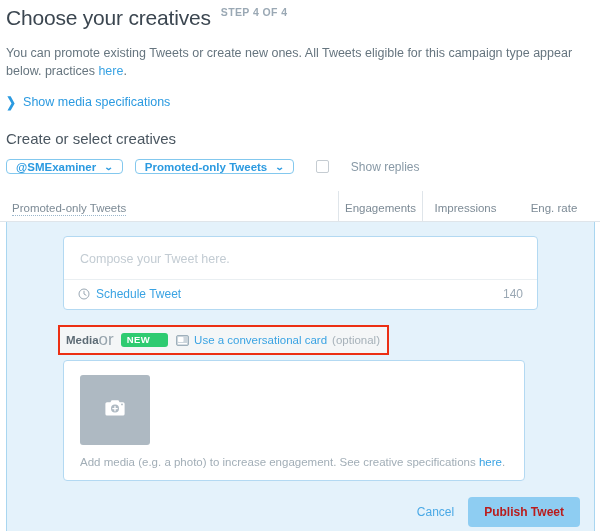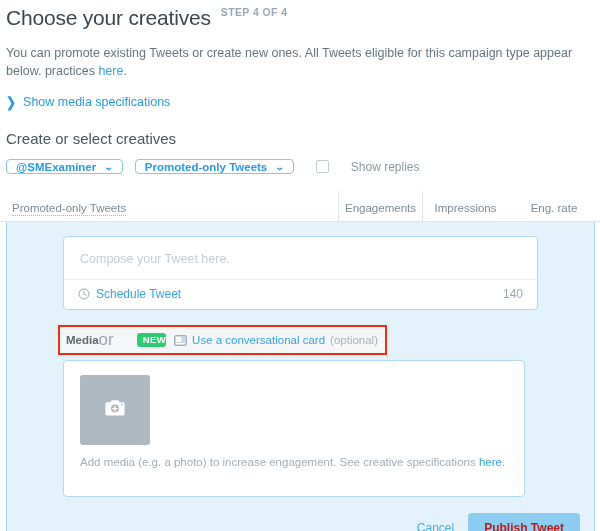--- a/index.html
+++ b/index.html
@@ -108,33 +108,33 @@
   .media-row-wrap { margin: 15px 56px 0 56px; position: relative; }
   .media-row {
     display: inline-flex; align-items: center;
     background: #f4f6f7; border: 2px solid #ec2f13;
     padding: 3px 7px 3px 6px;
     position: relative; left: -5px;
   }
   .media-row .mlabel { font-size: 11.5px; color: #5d6b75; font-weight: bold; }
   .media-row .mor { font-size: 17px; color: #98a5ae; }
   .badge-new {
-    margin-left: 23px; background: #2ecb71; color: #fff; font-size: 9.5px;
+    margin-left: 7px; background: #2ecb71; color: #fff; font-size: 9.5px;
     font-weight: bold; letter-spacing: 0.4px; border-radius: 3px;
-    padding: 2px 0 2px 6px; line-height: 1;
+    padding: 2px 18px 2px 6px; line-height: 1;
   }
   .card-ico { margin-left: 8px; display: inline-flex; }
   .conv-link { margin-left: 5px; font-size: 11.5px; color: #3aa3e3; cursor: pointer; }
   .optional { margin-left: 5px; font-size: 11.5px; color: #a6b1b9; }
 
   
   .media-card {
     margin: 5px 69px 0 56px; background: #fff;
     border: 1px solid #b3d9f2; border-radius: 4px;
-    padding: 14px 16px 28px 16px;
+    padding: 14px 16px 12px 16px;
   }
   .thumb {
     width: 70px; height: 70px; background: #aeb9c2; border-radius: 3px;
     display: flex; align-items: center; justify-content: center;
   }
   .media-help { margin-top: 11px; font-size: 11.5px; color: #a2aeb7; }
   .media-help .lnk { color: #3aa3e3; }
 
   
   .actions {

